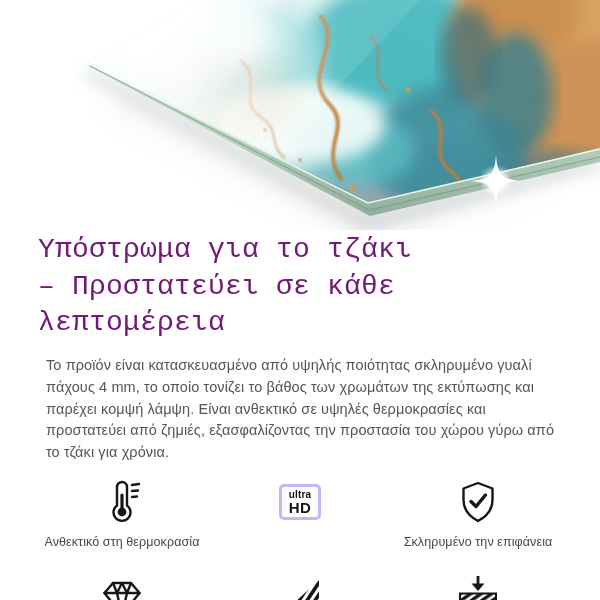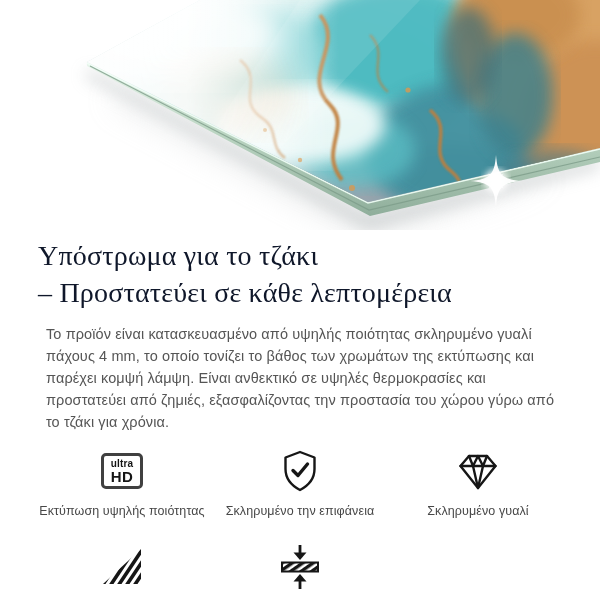--- a/index.html
+++ b/index.html
@@ -17,26 +17,26 @@
     position:relative;
     width:600px;height:230px;
     background:#ffffff;
   }
   .hero svg{display:block;}
   
   .content{
     padding:0 38px;
   }
   .page-title{
-    margin:8px 0 0 0;
-    font-family:Liberation Serif, serif;
+    margin:2px 0 0 0;
+    font-family:Liberation Mono, monospace;
     font-weight:400;
     font-size:28px;
     line-height:1.31;
-    color:#0f172a;
+    color:#701a75;
     letter-spacing:.2px;
   }
   .page-title span{display:block;}
   .body-text{
     margin:13px 0 0 8px;
     font-size:14.5px;
     line-height:21.8px;
     color:#555555;
     letter-spacing:.1px;
     max-width:524px;
@@ -58,21 +58,21 @@
   .feature .label{
     margin-top:8px;
     font-size:12.5px;
     color:#474747;
     letter-spacing:.1px;
     white-space:nowrap;
   }
   
   .uhd-badge{
     width:42px;height:36px;
-    border:3px solid #404040;border-radius:5px;
+    border:3px solid #c4b5fd;border-radius:5px;
     display:flex;flex-direction:column;align-items:center;justify-content:center;
     color:#151515;box-sizing:border-box;text-align:center;
   }
   .uhd-badge .uhd-top{font-size:10px;font-weight:700;line-height:10px;letter-spacing:.2px;}
   .uhd-badge .uhd-bottom{font-size:15px;font-weight:800;line-height:15px;letter-spacing:.3px;}
   .ico{stroke:#161616;fill:none;stroke-width:2.4;stroke-linecap:round;stroke-linejoin:round;}
 </style>
 </head>
 <body>
 
@@ -172,29 +172,43 @@
   <div class="content">
     <h1 class="page-title">
       <span>Υπόστρωμα για το τζάκι</span>
       <span>– Προστατεύει σε κάθε λεπτομέρεια</span>
     </h1>
 
     <p class="body-text">Το προϊόν είναι κατασκευασμένο από υψηλής ποιότητας σκληρυμένο γυαλί πάχους 4 mm, το οποίο τονίζει το βάθος των χρωμάτων της εκτύπωσης και παρέχει κομψή λάμψη. Είναι ανθεκτικό σε υψηλές θερμοκρασίες και προστατεύει από ζημιές, εξασφαλίζοντας την προστασία του χώρου γύρω από το τζάκι για χρόνια.</p>
 
     <div class="features">
 
+      <div class="feature">
+        <div class="icon-box">
+          <svg width="48" height="48" viewBox="0 0 48 48">
+            <g class="ico">
+              <path d="M19,9 a5,5 0 0 1 10,0 V27.5 a8.5,8.5 0 1 1 -10,0 Z"></path>
+              <circle cx="24" cy="34" r="4.4" fill="#161616" stroke="none"></circle>
+              <line x1="24" y1="17" x2="24" y2="31" stroke-width="3.2"></line>
+              <line x1="34" y1="7" x2="41" y2="6"></line>
+              <line x1="34" y1="13" x2="40" y2="12.5"></line>
+              <line x1="34" y1="19" x2="39" y2="18.5"></line>
+            </g>
+          </svg>
+        </div>
+        <div class="label">Ανθεκτικό στη θερμοκρασία</div>
+      </div>
 
       <div class="feature">
         <div class="icon-box">
           <div class="uhd-badge">
             <span class="uhd-top">ultra</span>
             <span class="uhd-bottom">HD</span>
           </div>
         </div>
-        <div class="label">Εκτύπωση υψηλής ποιότητας</div>
       </div>
 
       <div class="feature">
         <div class="icon-box">
           <svg width="48" height="48" viewBox="0 0 48 48">
             <g class="ico">
               <path d="M24,5 L38.5,10.5 V22 C38.5,32.5 32.5,38.5 24,43 C15.5,38.5 9.5,32.5 9.5,22 V10.5 Z"></path>
               <path d="M17,23.5 L22,28.5 L31.5,17" stroke-width="3.4"></path>
             </g>
           </svg>

